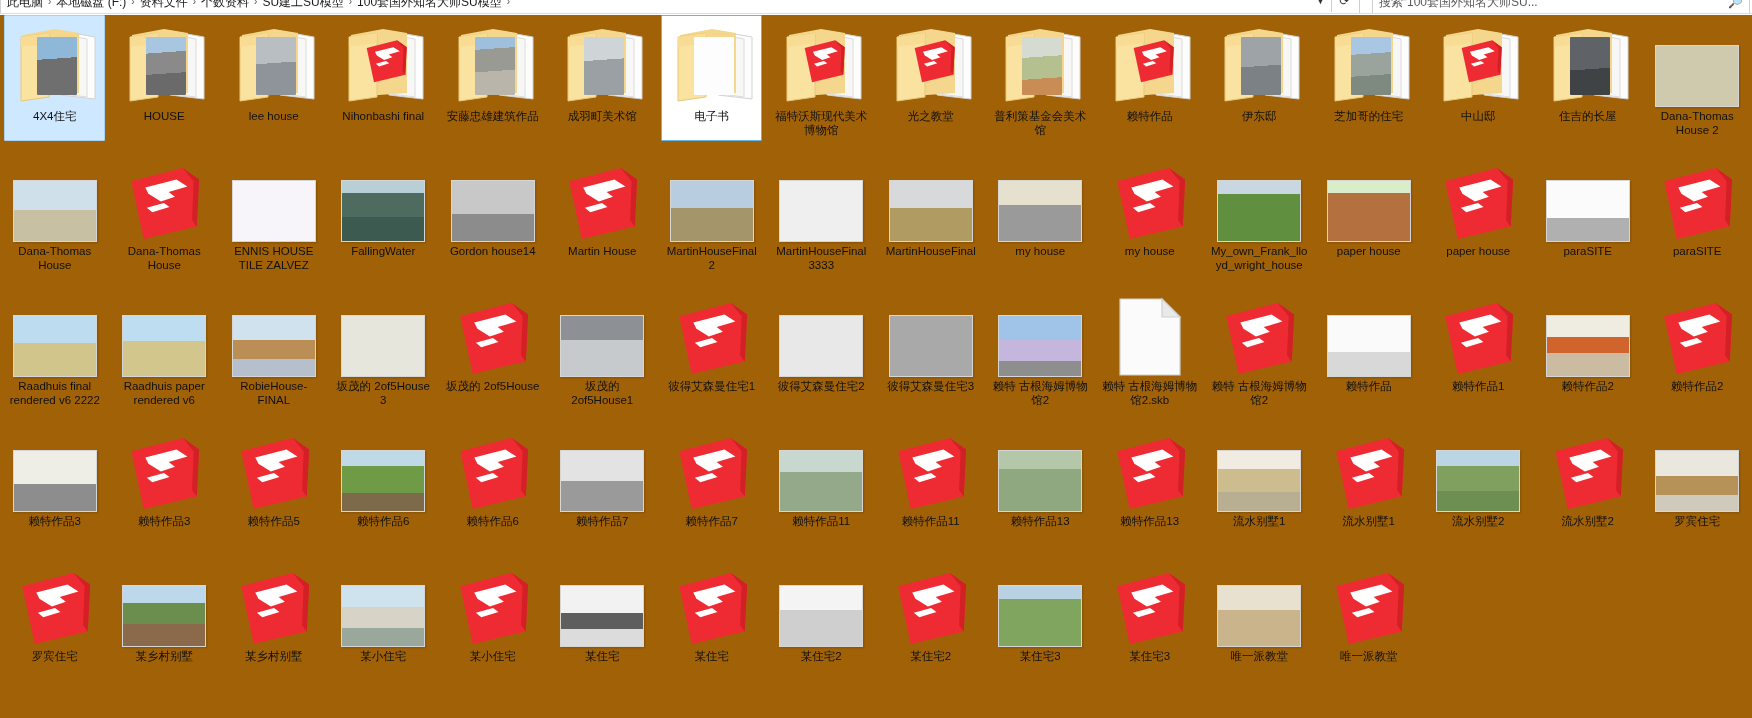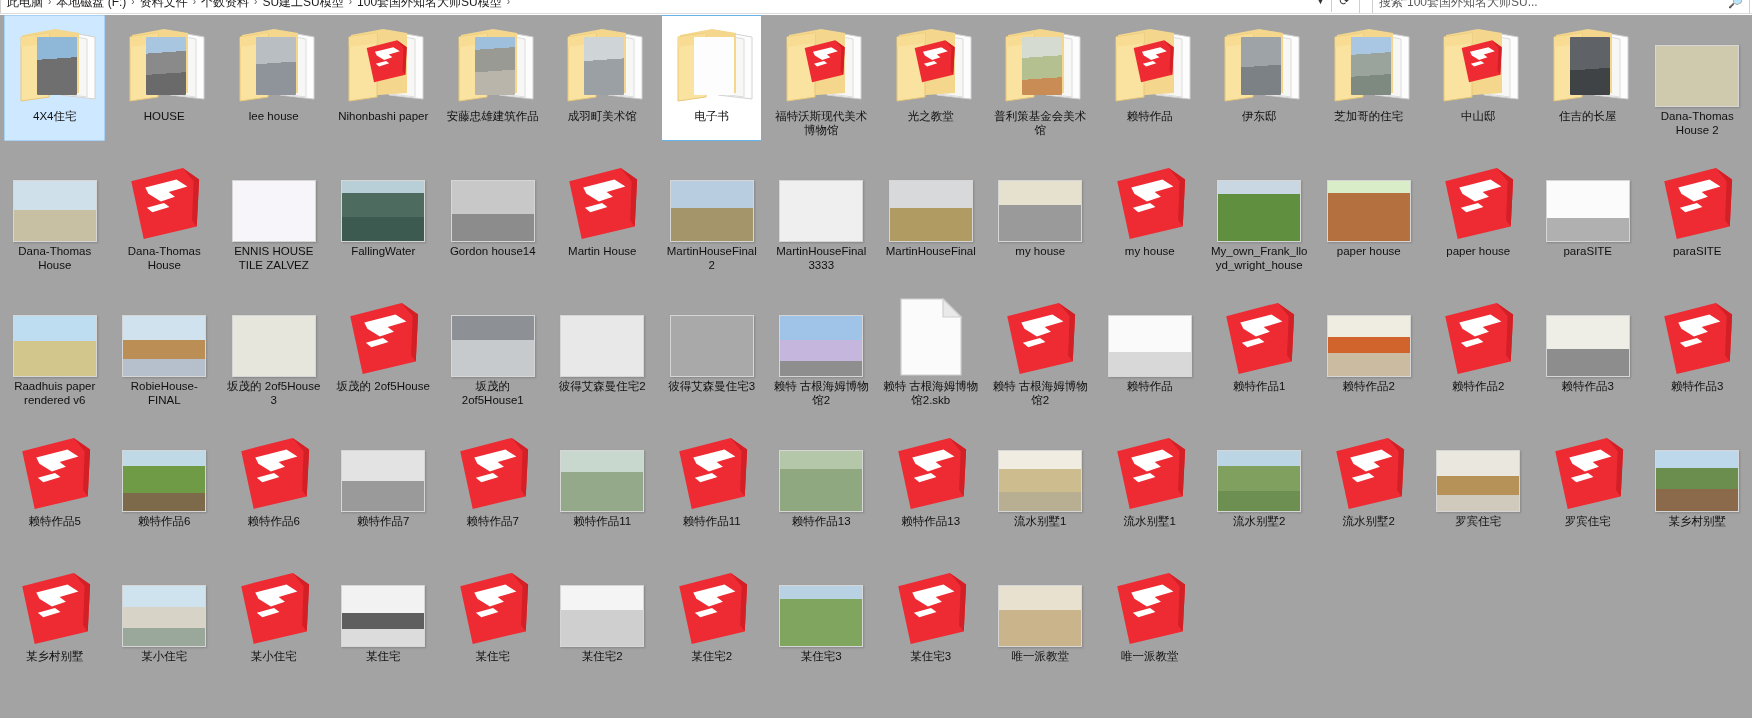--- a/index.html
+++ b/index.html
@@ -75,21 +75,21 @@
 
   
   .grid {
     position: absolute;
     left: 0; top: 15px;
     width: 1752px; height: 703px;
     display: grid;
     grid-template-columns: repeat(16, 109.5px);
     grid-auto-rows: 135px;
     align-content: start;
-    background: #a3a3a3;
+    background: #a16207;
   }
   .cell {
     width: 109.5px; height: 135px;
     display: flex;
     flex-direction: column;
     align-items: center;
     padding-top: 4px;
     position: relative;
   }
   .cell .hit {
@@ -276,21 +276,21 @@
     <div class="suinner">
             <svg class="su-logo" style="width:46px;height:46px" viewBox="0 0 100 100">
     <path d="M8 22 L74 5 L95 20 L92 80 L24 96 Z" fill="#ee2b32"></path>
     <path d="M74 5 L95 20 L92 80 L86 72 L88 22 Z" fill="#d31f26"></path>
     <path d="M26 30 L66 20 L80 29 L56 36 L64 42 L46 48 L30 38 Z" fill="#ffffff"></path>
     <path d="M28 56 L50 50 L57 55 L35 62 Z" fill="#ffffff"></path>
   </svg>
           </div>
   </div>
       </div>
-      <div class="label">Nihonbashi paper</div>
+      <div class="label">Nihonbashi final</div>
     </div>
     <div class="cell">
       <div class="hit"></div>
       <div class="thumbwrap">
         <div class="folder">
     <svg width="92" height="84" viewBox="0 0 92 84">
 
       <path d="M52 8 L86 14 L86 76 L52 72 Z" fill="#fdfdfd" stroke="#d2d2d2" stroke-width="1"></path>
       <path d="M46 10 L78 16 L78 74 L46 70 Z" fill="#f7f7f5" stroke="#dcdcdc" stroke-width="1"></path>
 
@@ -701,20 +701,29 @@
     <path d="M26 30 L66 20 L80 29 L56 36 L64 42 L46 48 L30 38 Z" fill="#ffffff"></path>
     <path d="M28 56 L50 50 L57 55 L35 62 Z" fill="#ffffff"></path>
   </svg>
       </div>
       <div class="label">paraSITE</div>
     </div>
     <div class="cell">
       <div class="hit"></div>
       <div class="thumbwrap">
         <div class="thumb">
+    <div class="pic" style="background:linear-gradient(#bedcef 0 45%, #d2c58c 45% 100%)"></div>
+  </div>
+      </div>
+      <div class="label">Raadhuis final rendered v6 2222</div>
+    </div>
+    <div class="cell">
+      <div class="hit"></div>
+      <div class="thumbwrap">
+        <div class="thumb">
     <div class="pic" style="background:linear-gradient(#bfddf0 0 42%, #d3c68d 42% 100%)"></div>
   </div>
       </div>
       <div class="label">Raadhuis paper rendered v6</div>
     </div>
     <div class="cell">
       <div class="hit"></div>
       <div class="thumbwrap">
         <div class="thumb">
     <div class="pic" style="background:linear-gradient(#cfe2ee 0 40%, #bb8e55 40% 72%, #b6c0cd 72% 100%)"></div>
@@ -744,20 +753,32 @@
       <div class="label">坂茂的 2of5House</div>
     </div>
     <div class="cell">
       <div class="hit"></div>
       <div class="thumbwrap">
         <div class="thumb">
     <div class="pic" style="background:linear-gradient(#8d9196 0 40%, #c6cacd 40% 100%)"></div>
   </div>
       </div>
       <div class="label">坂茂的 2of5House1</div>
+    </div>
+    <div class="cell">
+      <div class="hit"></div>
+      <div class="thumbwrap">
+        <svg class="su-logo" style="width:78px;height:78px" viewBox="0 0 100 100">
+    <path d="M8 22 L74 5 L95 20 L92 80 L24 96 Z" fill="#ee2b32"></path>
+    <path d="M74 5 L95 20 L92 80 L86 72 L88 22 Z" fill="#d31f26"></path>
+    <path d="M26 30 L66 20 L80 29 L56 36 L64 42 L46 48 L30 38 Z" fill="#ffffff"></path>
+    <path d="M28 56 L50 50 L57 55 L35 62 Z" fill="#ffffff"></path>
+  </svg>
+      </div>
+      <div class="label">彼得艾森曼住宅1</div>
     </div>
     <div class="cell">
       <div class="hit"></div>
       <div class="thumbwrap">
         <div class="thumb">
     <div class="pic" style="background:linear-gradient(#e8e8e8 0 100%)"></div>
   </div>
       </div>
       <div class="label">彼得艾森曼住宅2</div>
     </div>

